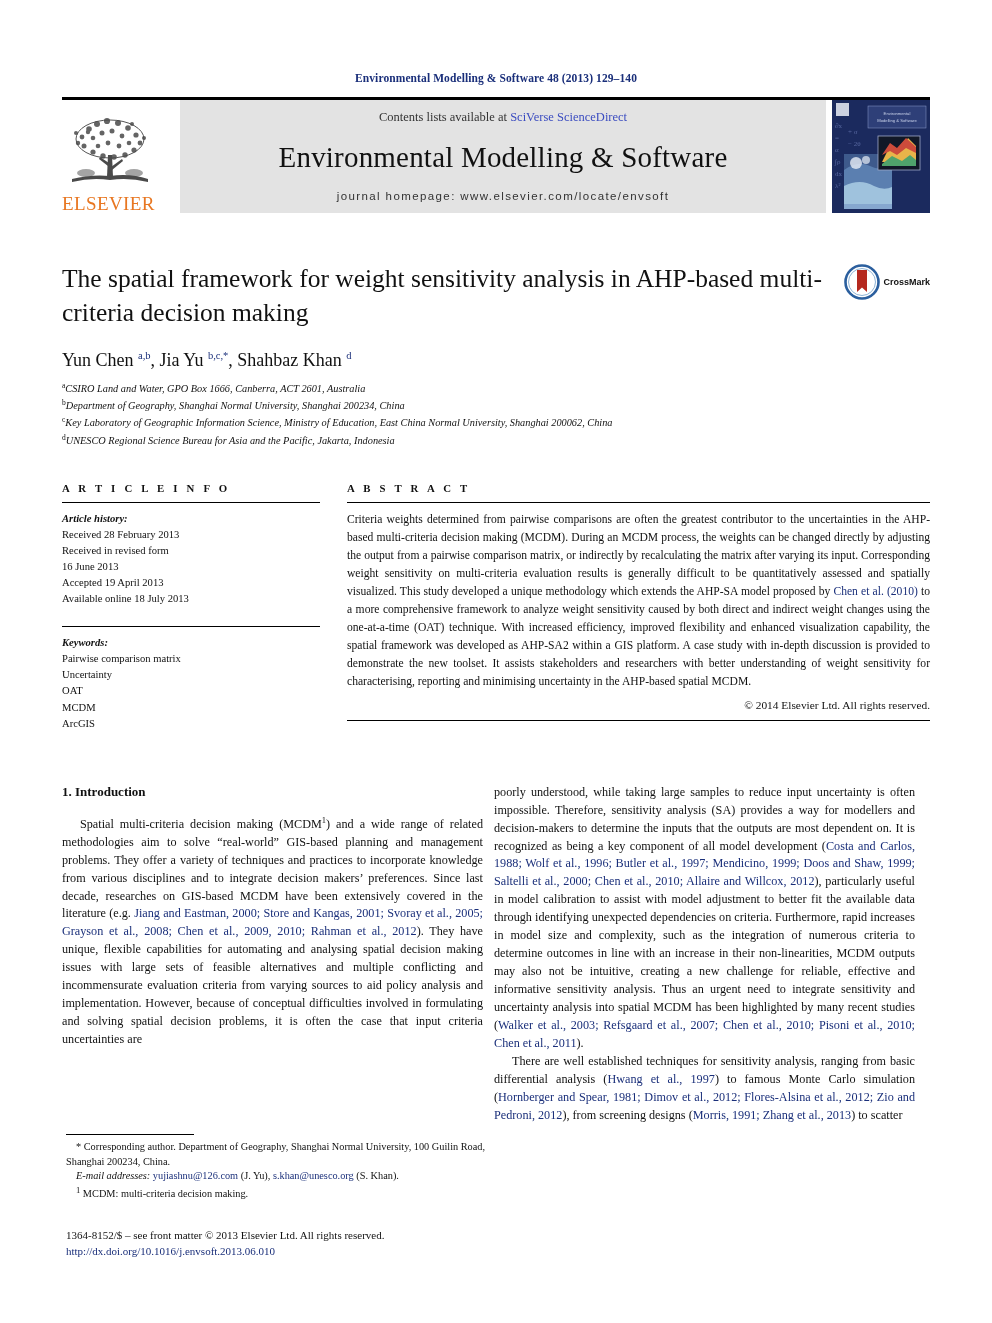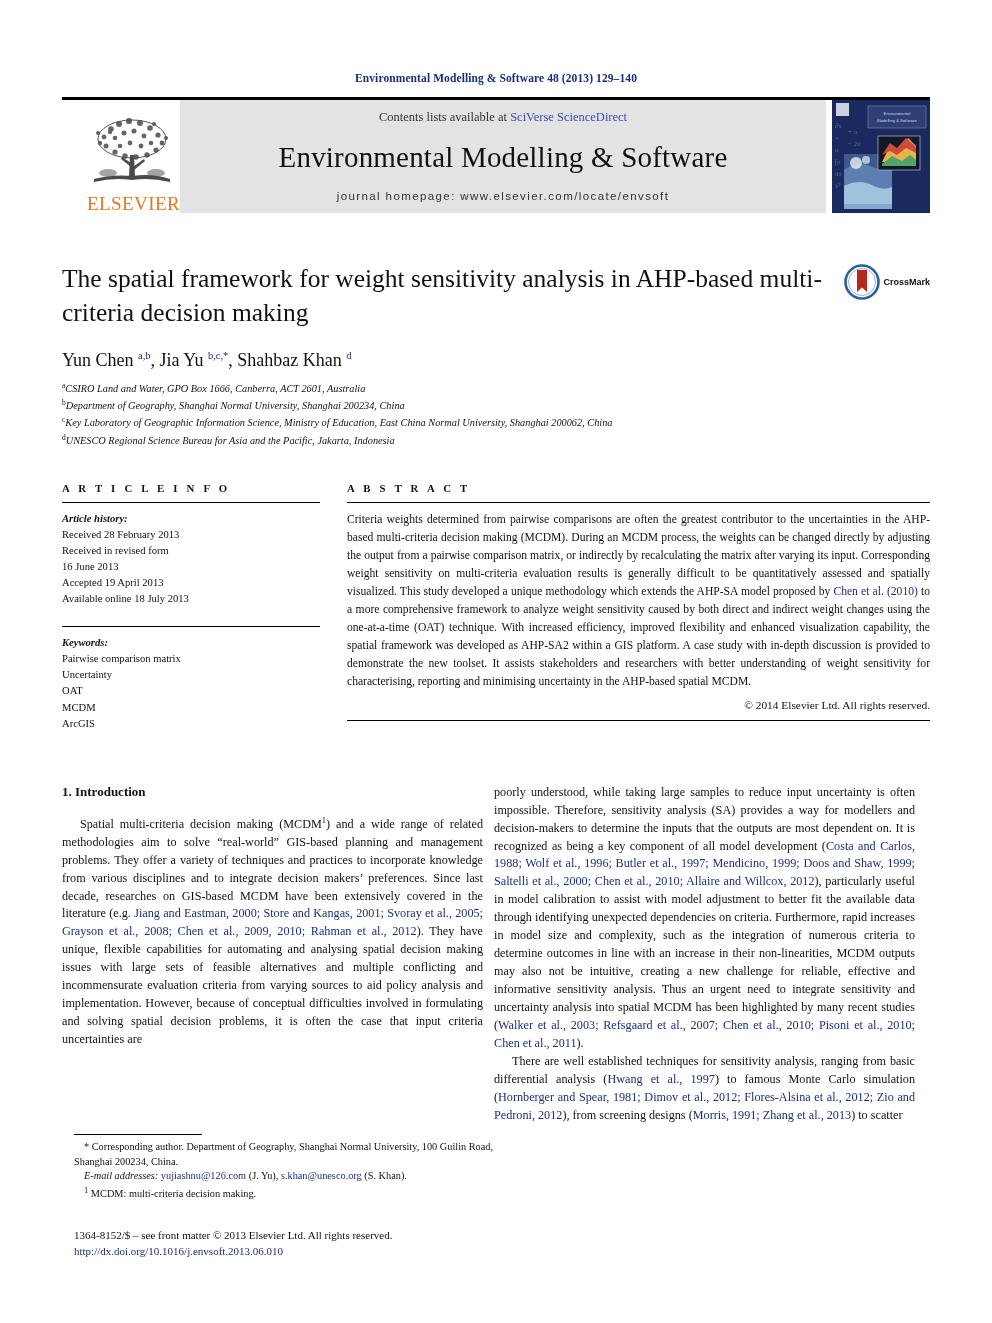--- a/index.html
+++ b/index.html
@@ -41,21 +41,21 @@
     border-top: 3px solid #000;
     display: flex;
     align-items: stretch;
     height: 113px;
   }
   .elsevier-logo {
     width: 118px;
     flex: 0 0 118px;
     display: flex;
     flex-direction: column;
-    align-items: flex-end;
+    align-items: flex-start;
     justify-content: flex-end;
     padding-top: 4px;
     box-sizing: border-box;
   }
   .tree-svg { display:block; }
   .elsevier-word {
     font-family: "Liberation Serif", serif;
     font-size: 19px;
     letter-spacing: 0.4px;
     color: #E87722;
@@ -245,21 +245,21 @@
     text-indent: 18px;
     hyphens: auto;
   }
   .para.cont { text-indent: 0; }
   .para .ref { color: #1a2f7a; }
   .para sup { font-size: 8.5px; vertical-align: super; }
 
   
   .footnotes {
     position: absolute;
-    left: 12px;
+    left: 4px;
     bottom: 0;
     width: 421px;
   }
   .fn-rule {
     border-top: 1px solid #000;
     width: 128px;
     margin-bottom: 5px;
   }
   .fn {
     font-family: "Liberation Serif", serif;

